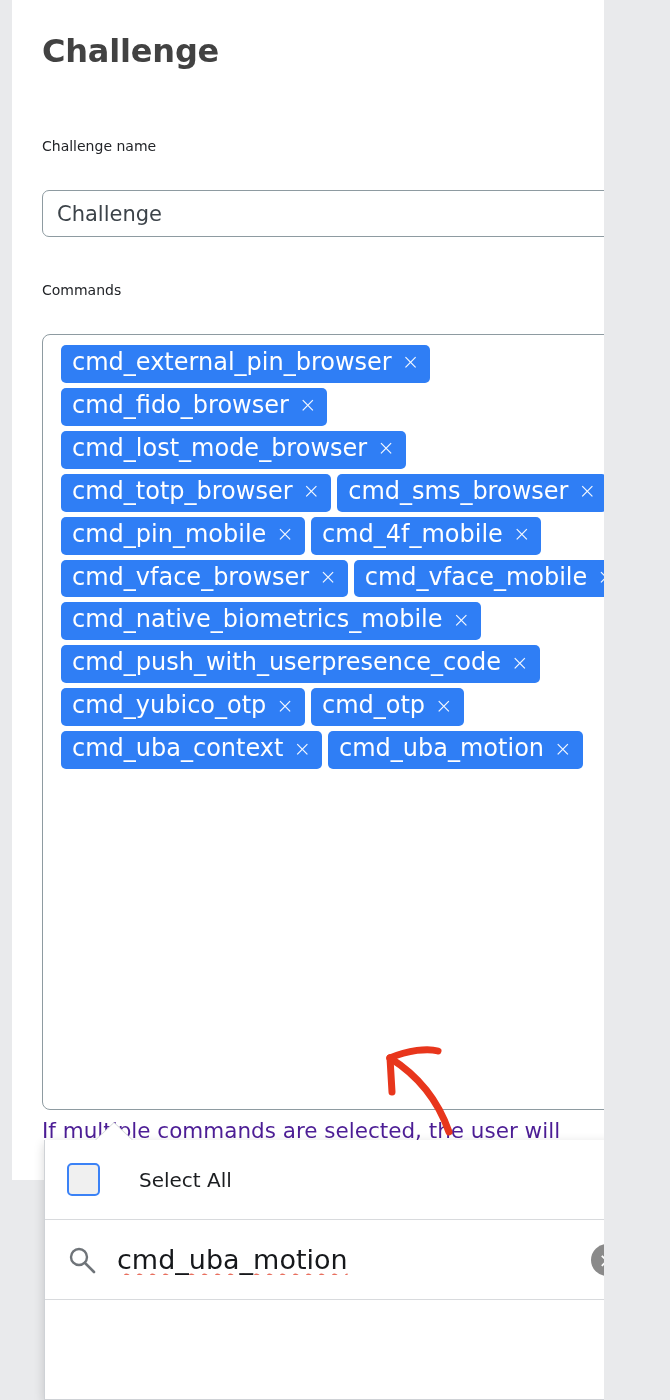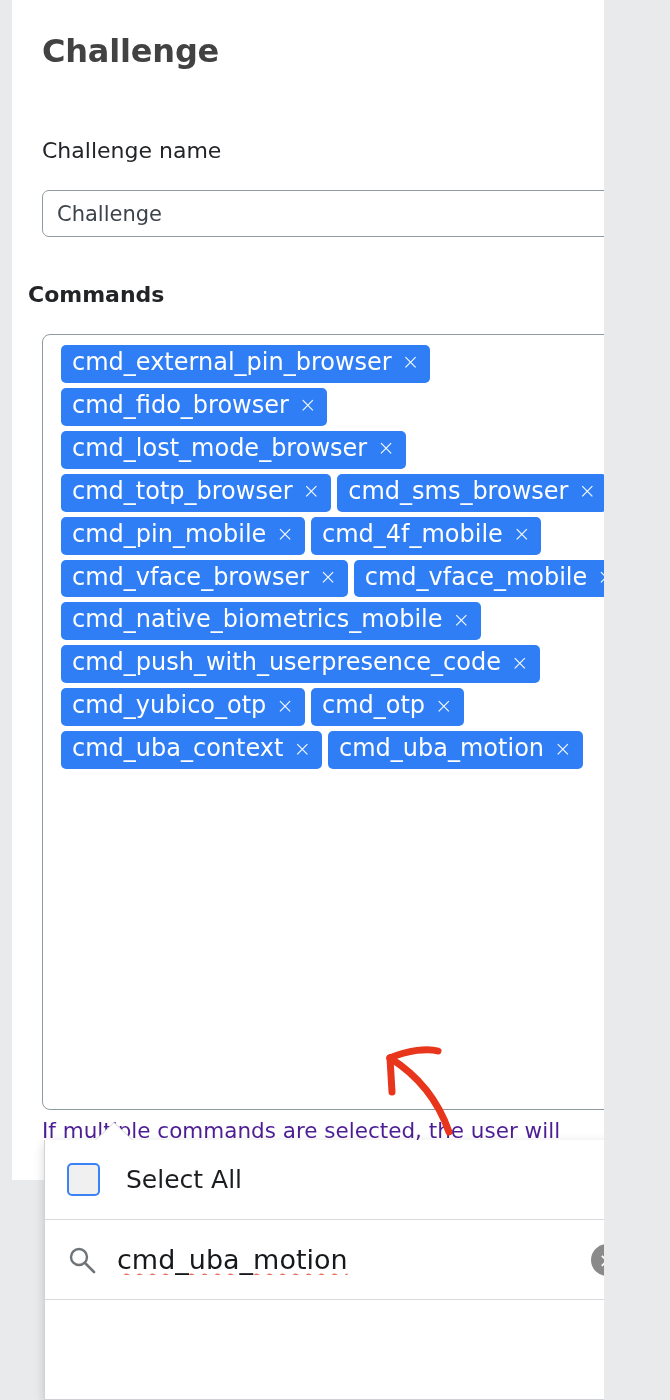--- a/index.html
+++ b/index.html
@@ -33,26 +33,26 @@
     left: 42px; top: 32px;
     font-size: 32px;
     font-weight: bold;
     color: #424242;
     letter-spacing: -0.2px;
   }
 
   
   .field-label {
     position: absolute;
-    font-size: 22px;
+    font-size: 14px;
     color: #222428;
     font-weight: 400;
   }
   #label-challenge-name { left: 42px; top: 138px; }
-  #label-commands       { left: 28px; top: 282px; font-weight: bold; }
+  #label-commands       { left: 42px; top: 282px; }
 
   
   .text-input {
     position: absolute;
     left: 42px; top: 190px;
     width: 598px; height: 47px;
     border: 1px solid #8e9ba1;
     border-radius: 7px;
     background: #ffffff;
     font-family: "DejaVu Sans", "Liberation Sans", sans-serif;
@@ -162,22 +162,22 @@
   .cbx.off { border: 2px solid #3b82f6; background: #f0f0f0; }
   .cbx.on  { border: 2px solid #2f7ef5; background: #2f7ef5; }
   .cbx .check {
     display: block;
     width: 18px; height: 10px;
     border-left: 4px solid #ffffff;
     border-bottom: 4px solid #ffffff;
     transform: rotate(-45deg) translate(1px,-2px);
   }
   .dd-label {
-    margin-left: 26px;
-    font-size: 25px;
+    margin-left: 39px;
+    font-size: 20px;
     color: #1b1d20;
     font-weight: 400;
   }
 
   
   .dd-search-row {
     display: flex;
     align-items: center;
     height: 80px;
     padding: 0 18px 0 22px;

